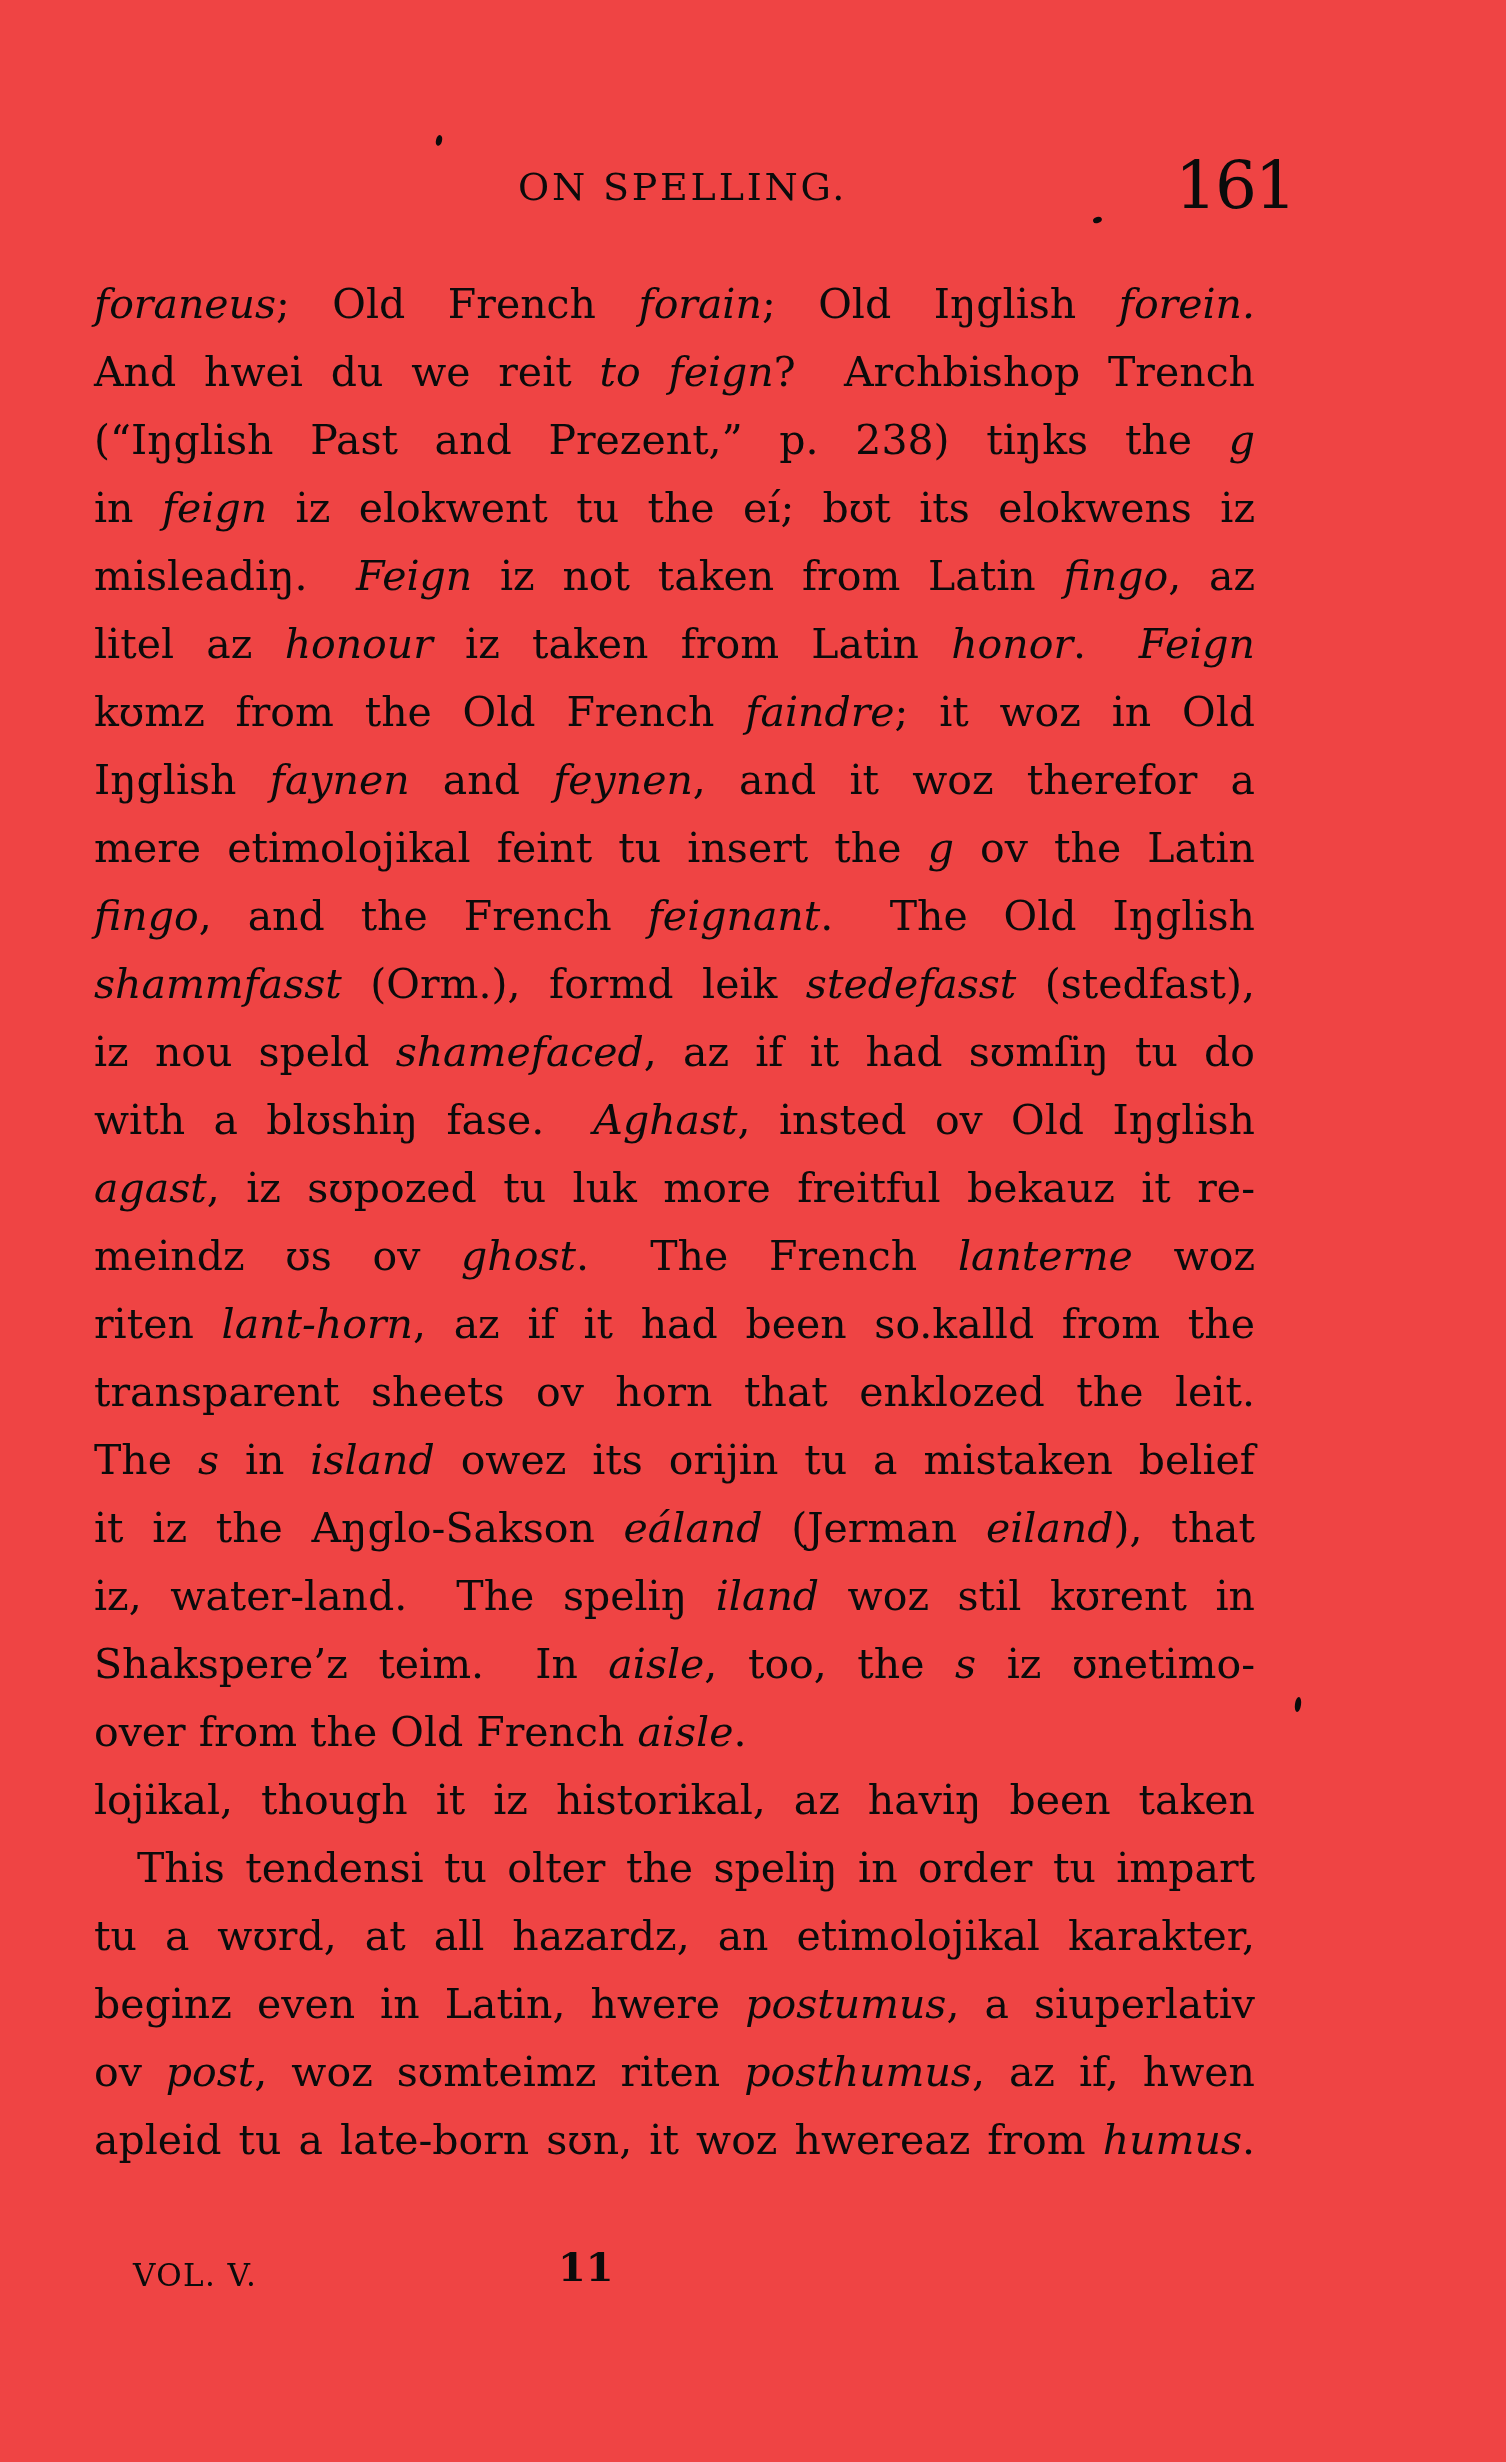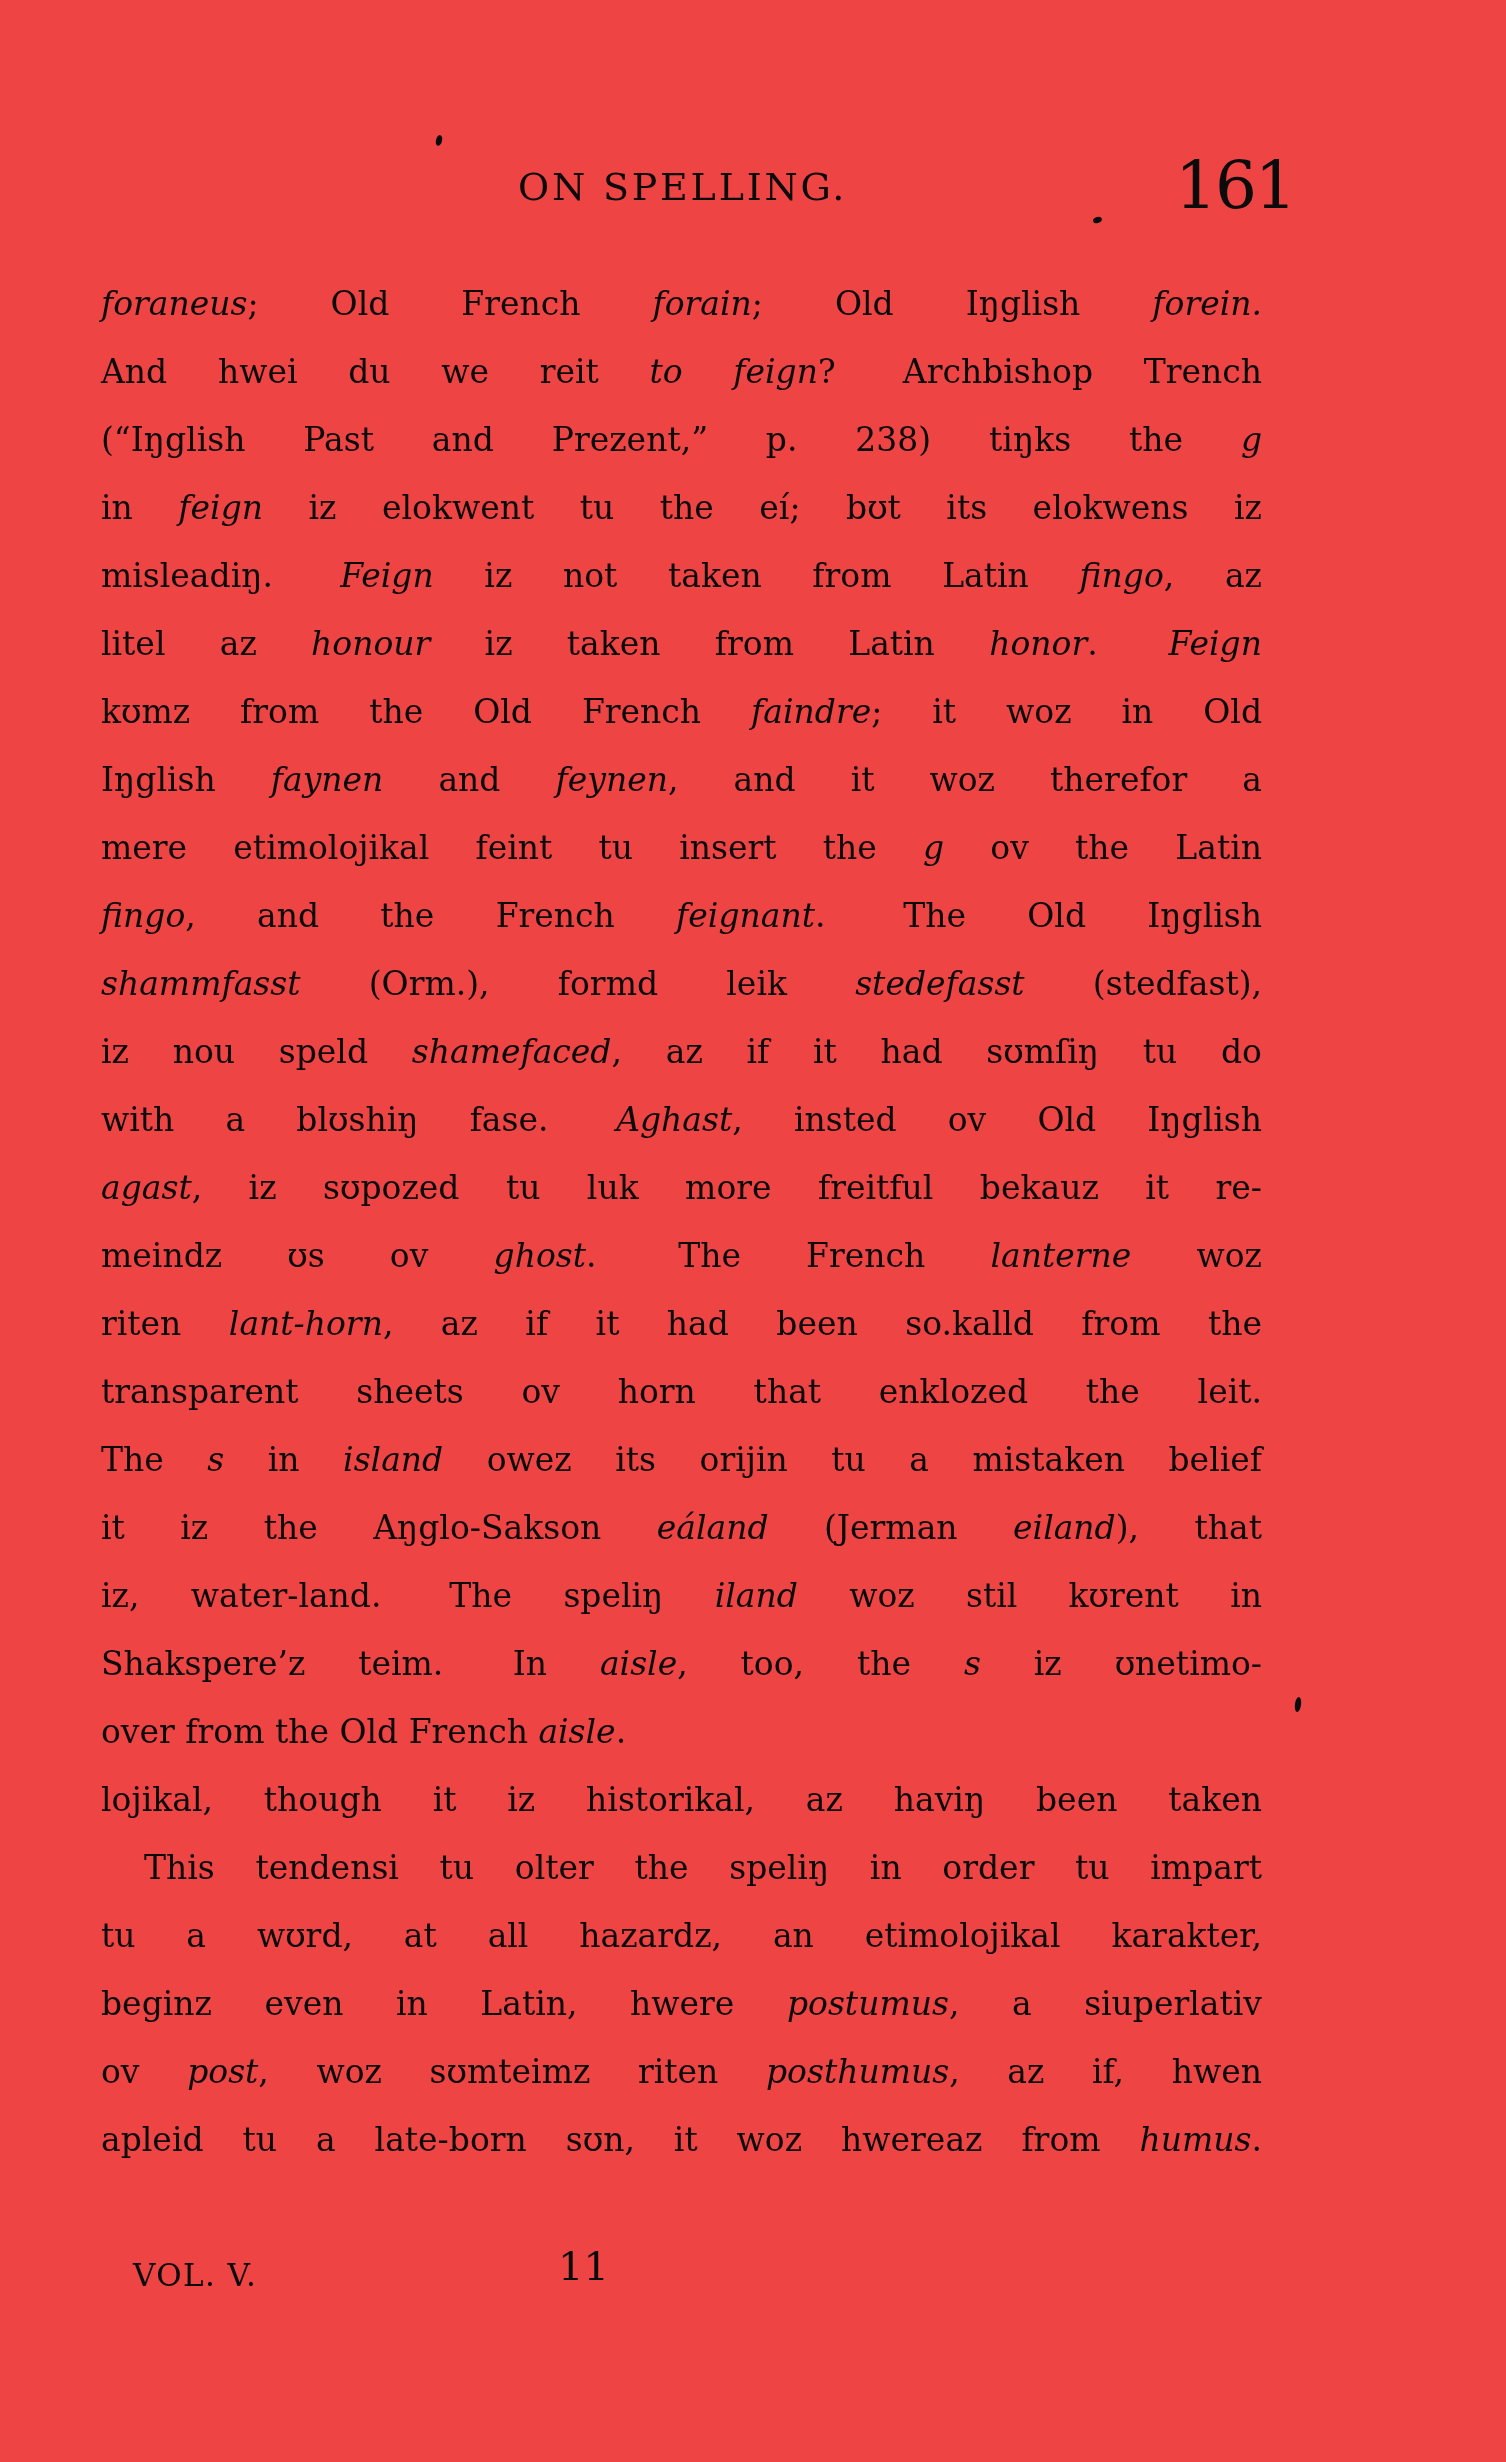--- a/index.html
+++ b/index.html
@@ -16,38 +16,38 @@
   }
   .header-title {
     position:absolute; left:518px; top:165px;
     font-size:38px; letter-spacing:2.8px; white-space:nowrap;
   }
   .page-number {
     position:absolute; left:1175px; top:147px;
     font-size:66px; letter-spacing:-2.1px; white-space:nowrap;
   }
   .text-block {
-    position:absolute; left:101px; top:270px; width:1161px;
-    font-size:33px; line-height:68px;
+    position:absolute; left:94px; top:270px; width:1161px;
+    font-size:41px; line-height:68px;
   }
   .line {
     text-align:justify;
     text-align-last:justify;
   }
   .line.short { text-align-last:left; }
   .line.indent { text-indent:43px; }
   .line i { font-style:italic; }
   .footer { position:absolute; left:0; top:2237px; width:100%; height:84px; }
   .volume-label {
     position:absolute; left:133px; top:19.5px;
     font-size:31px; letter-spacing:1.4px; white-space:nowrap;
   }
   .signature-number {
     position:absolute; left:558px; top:5.6px;
-    font-size:40px; white-space:nowrap;
+    font-size:40px; white-space:nowrap;font-weight:bold;
   }
   .speck { position:absolute; background:#0b0b0b; border-radius:50%; }
   .speck-1 { left:436px; top:135px;  width:6.3px;  height:11px; transform:rotate(14deg); }
   .speck-2 { left:1093px; top:217px; width:9px; height:6.3px;  transform:rotate(-18deg); }
   .speck-3 { left:1295px; top:1697px; width:6.3px; height:14.7px; transform:rotate(8deg); }
 </style>
 </head>
 <body>
 
 <div class="page">

